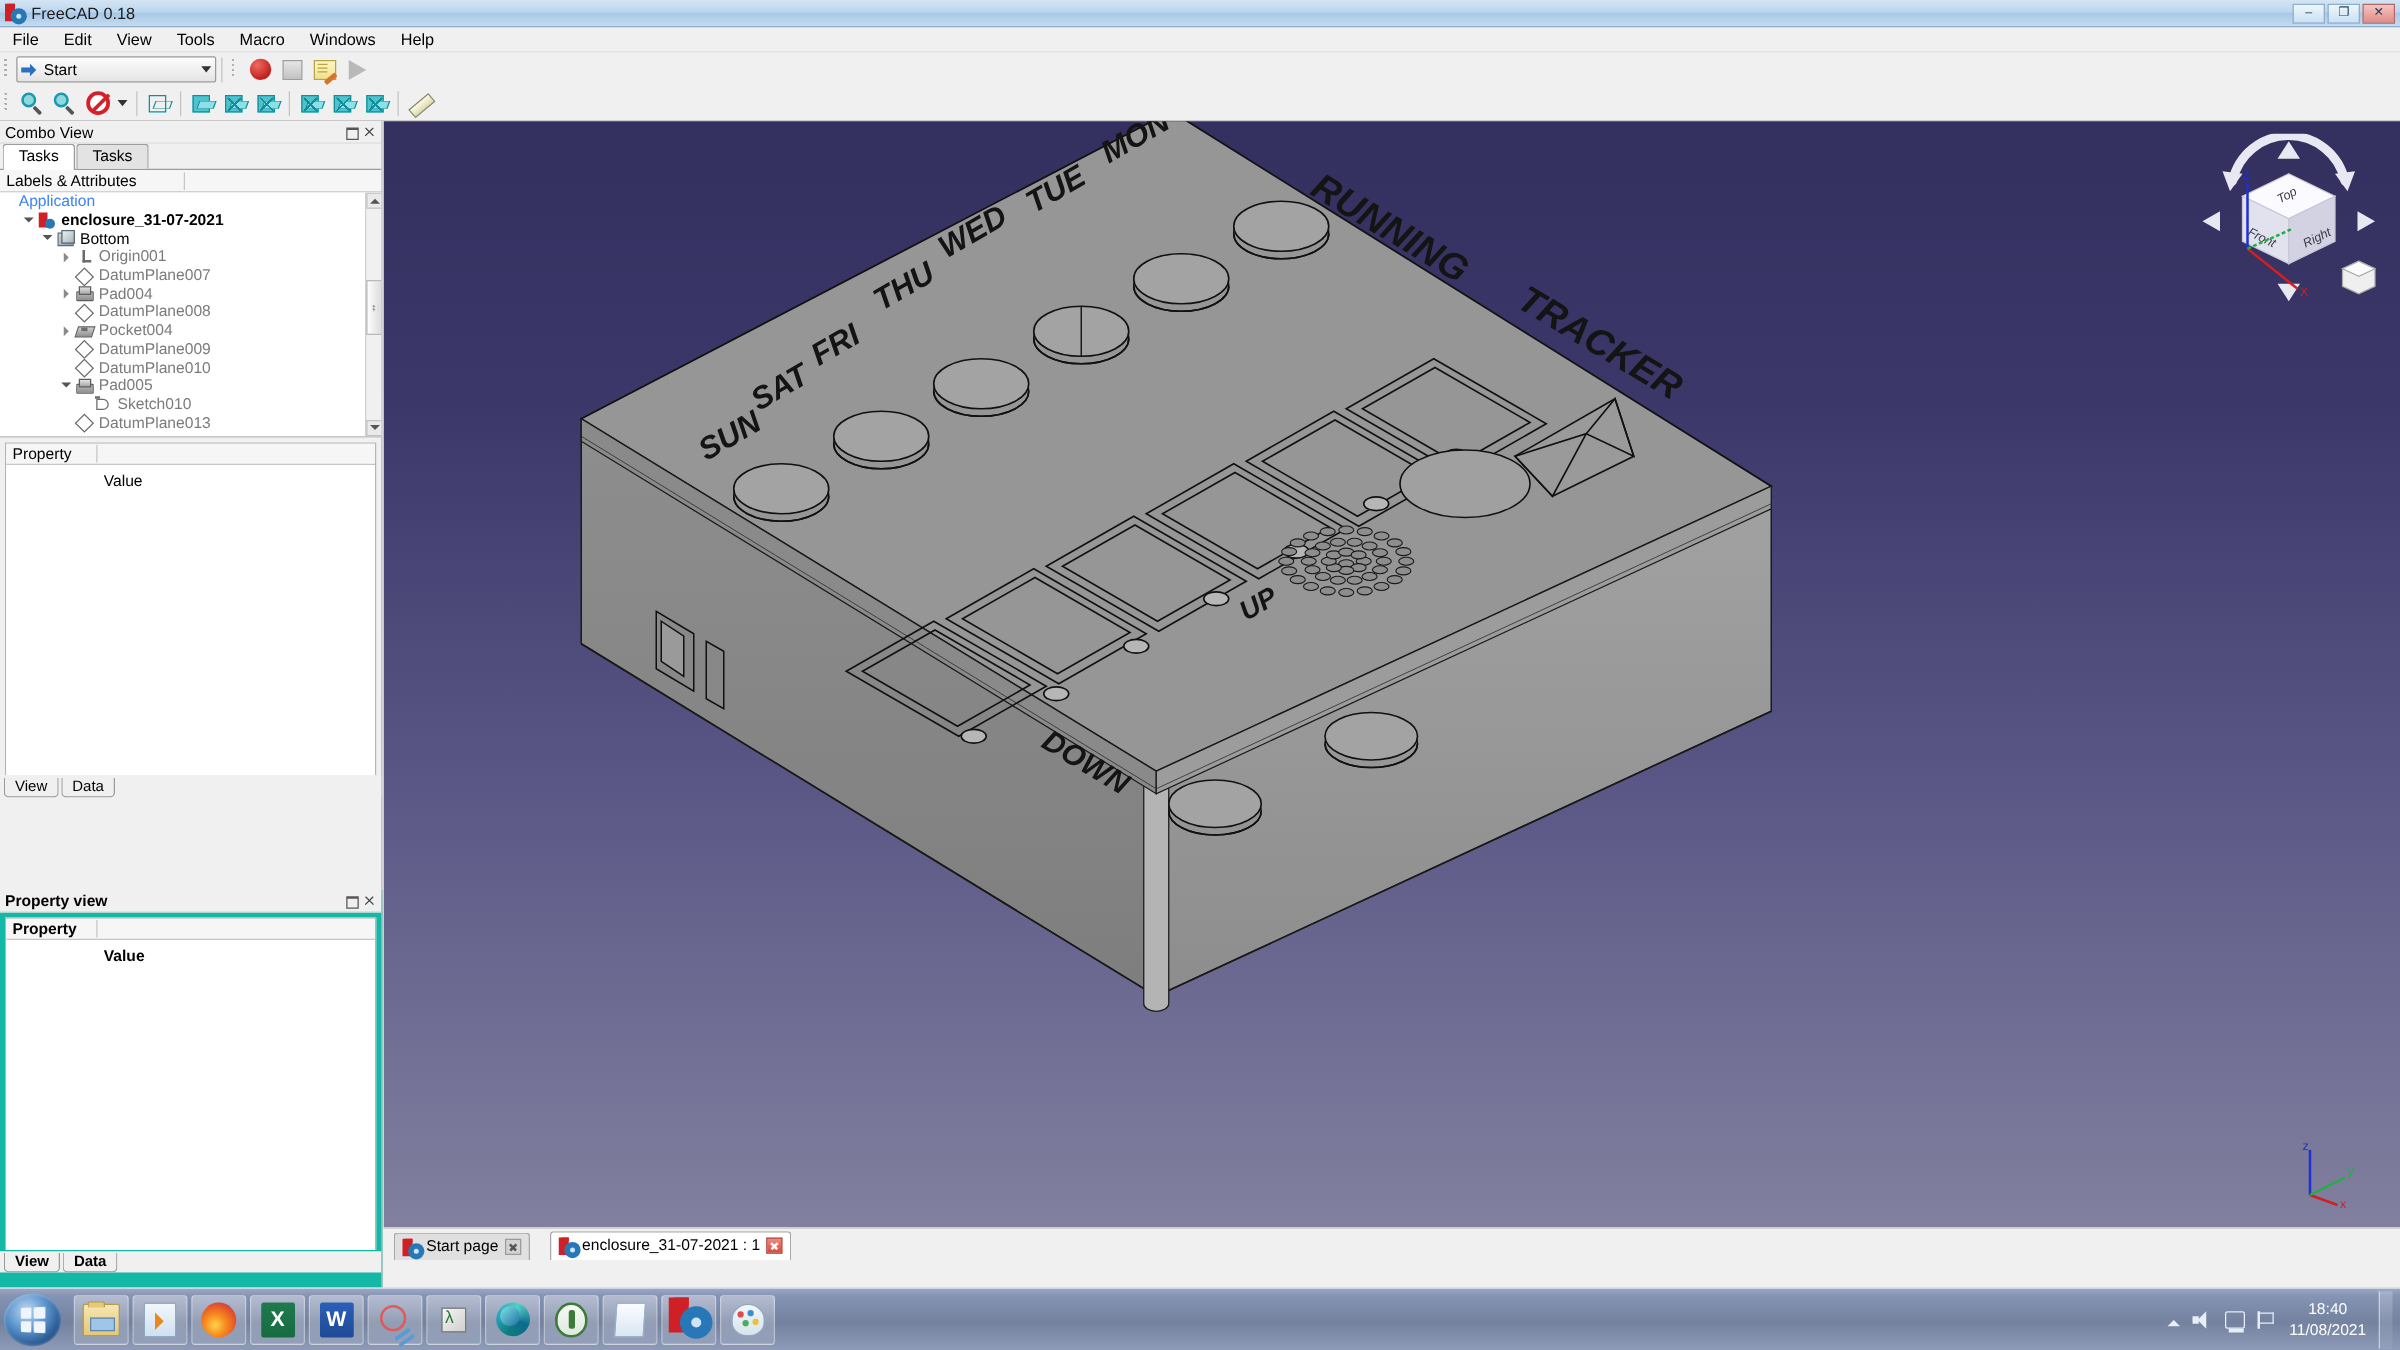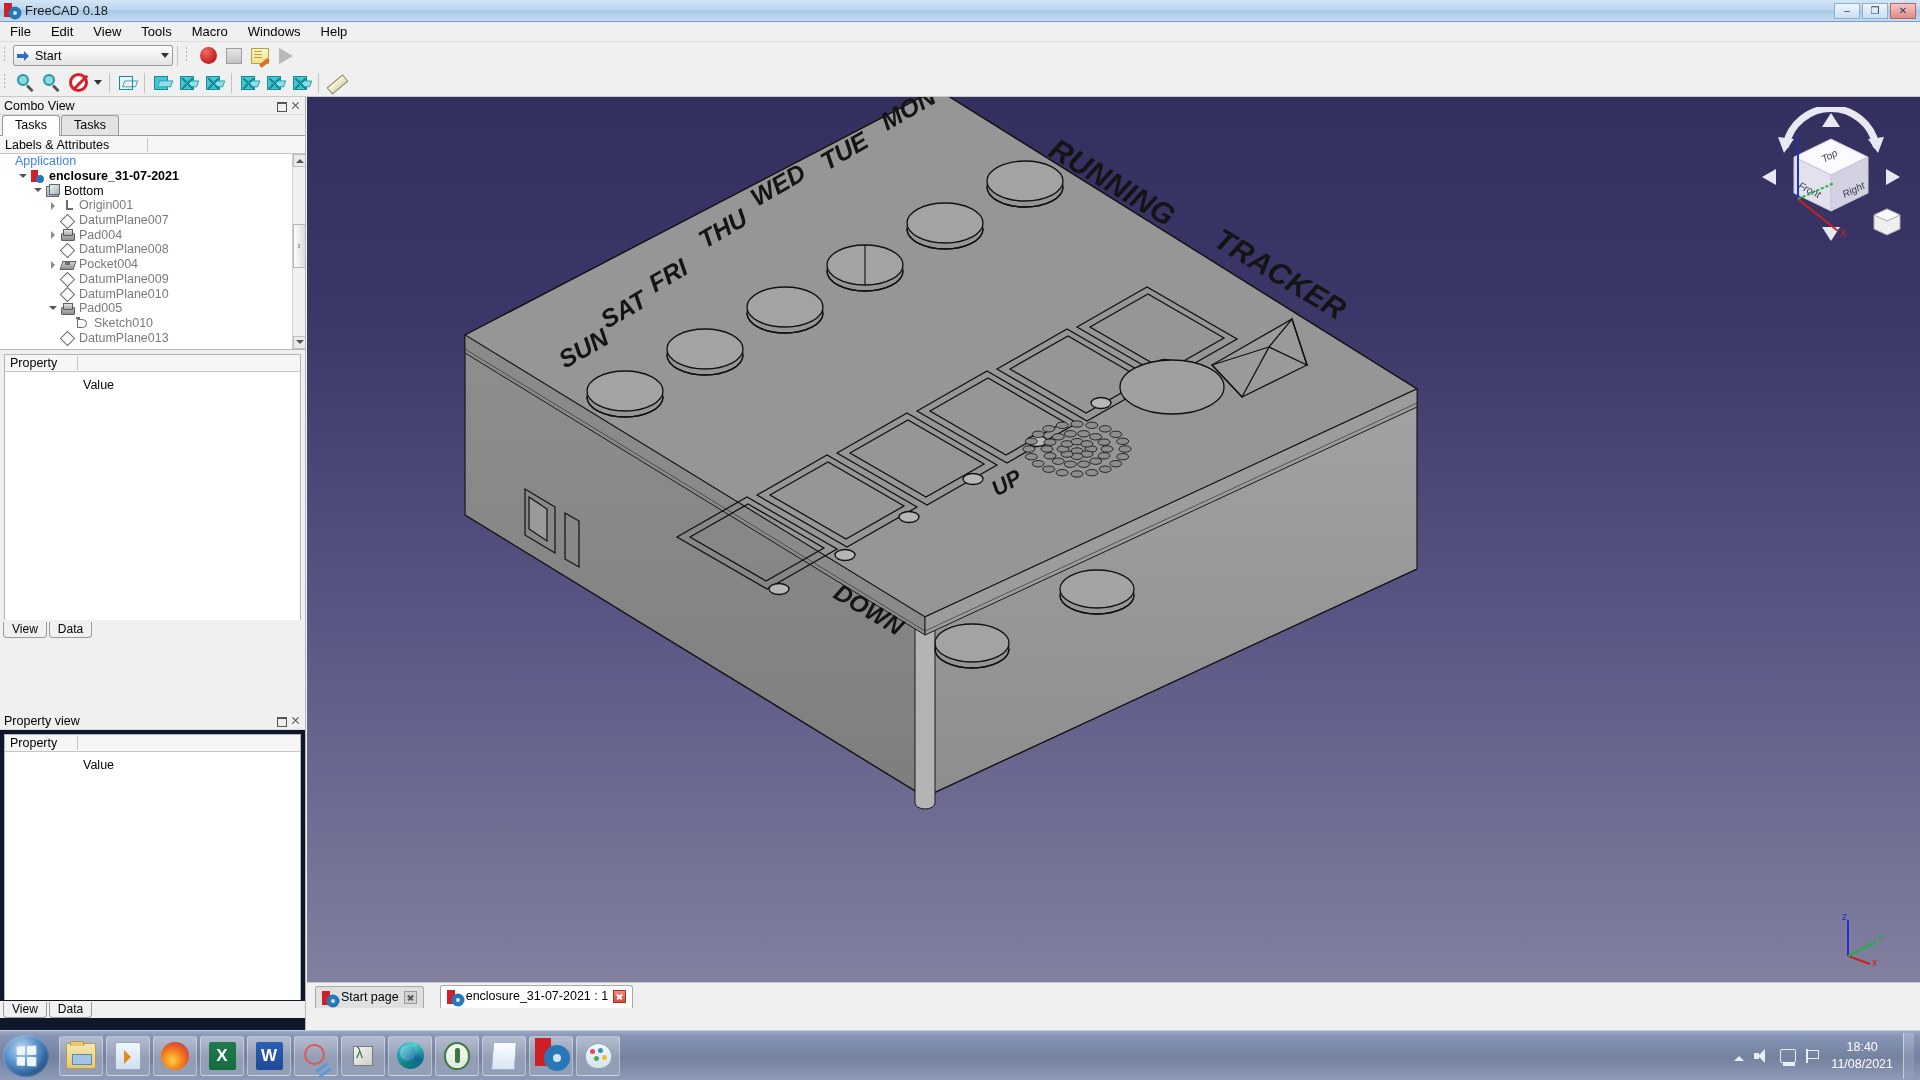--- a/index.html
+++ b/index.html
@@ -312,21 +312,21 @@
   .vd-tabs .vdt {
     font-size: 12px; padding: 0px 8px 1px 8px;
     border-left: 1px solid #9a9a9a; border-right: 1px solid #9a9a9a;
     border-bottom: 1px solid #9a9a9a;
     transform: skewX(0deg);
     border-radius: 0 0 4px 4px; background:#f0f0f0; margin-right: 2px;
   }
 
   #property-view {
     position: absolute; left: 0; top: 712px; width: 306px; height: 318px;
-    background: #0f172a; border-right: 1px solid #b5b5b5;
+    background: #14b8a6; border-right: 1px solid #b5b5b5; font-weight: bold;
   }
 
   
   #view3d {
     position: absolute; left: 307px; top: 97px; width: 1613px; height: 885px;
     background: linear-gradient(to bottom, #332f5e 0%, #3b3769 25%, #5a5786 60%, #82809f 100%);
     overflow: hidden;
   }
   #model-svg { position: absolute; left: 0; top: 0; }
 

